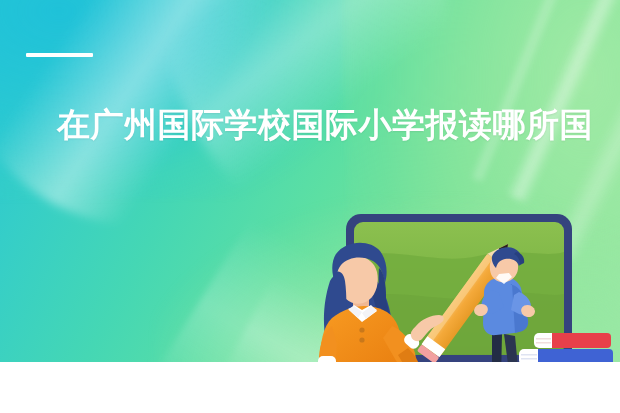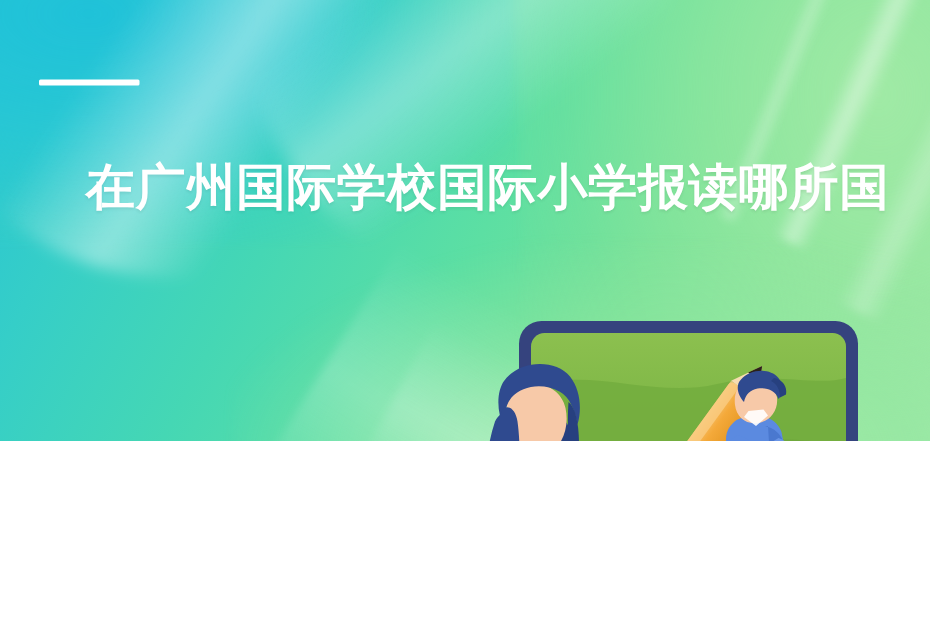--- a/index.html
+++ b/index.html
@@ -4,21 +4,21 @@
 <title>Banner</title>
 <style>
   html,body{margin:0;padding:0;background:#fff;}
   body{
     font-family:"Liberation Sans","DejaVu Sans",sans-serif;
     -webkit-font-smoothing:antialiased;
   }
   .banner{
     position:relative;
     width:620px;
-    height:294px;
+    height:362px;
     overflow:hidden;
     background:#0f766e;
   }
 
   
   .bg-base{
     position:absolute;inset:0;
     background:
       linear-gradient(118deg,
         #27c3d6 0%,

